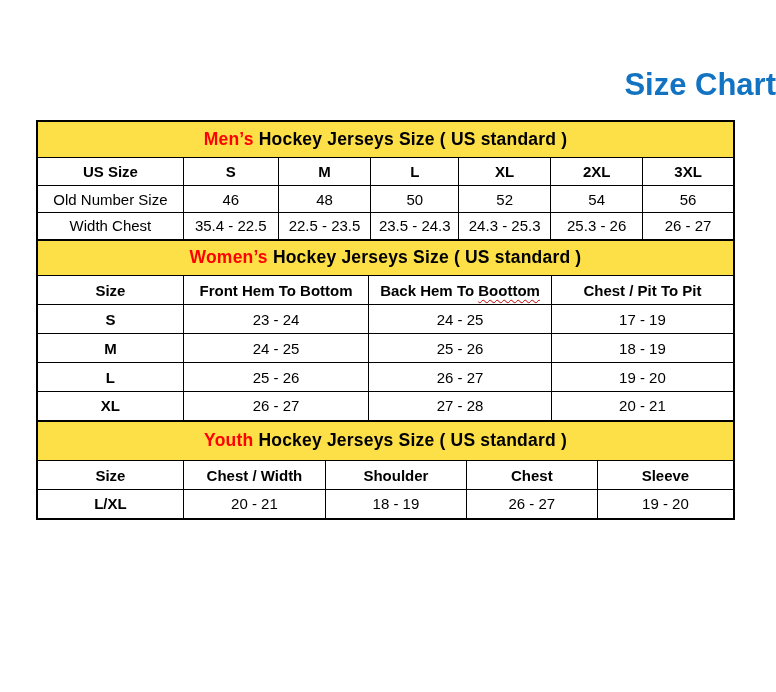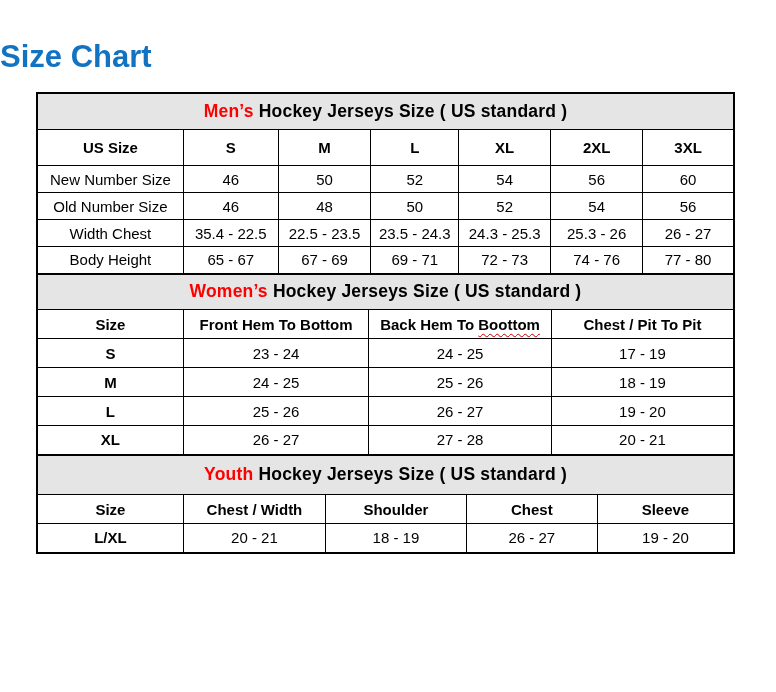--- a/index.html
+++ b/index.html
@@ -4,22 +4,22 @@
 <style>
   * { box-sizing: border-box; margin: 0; padding: 0; }
   html, body {
     width: 776px; height: 692px;
     background: #ffffff;
     font-family: "Liberation Sans", sans-serif;
     color: #000000;
     overflow: hidden;
   }
   .title {
-    padding-top: 40px;
-    text-align: left;
+    padding-top: 68px;
+    text-align: right;
     font-size: 31px;
     font-weight: 700;
     color: #1273C2;
     line-height: 1.12;
   }
   .sheet {
     width: 699px;
     margin: 17px 0 0 36px;
   }
   table {
@@ -33,29 +33,29 @@
     border: 1.5px solid #000;
     text-align: center;
     vertical-align: middle;
     font-size: 15px;
     padding: 2px 2px;
     overflow: hidden;
     white-space: nowrap;
   }
   th { font-weight: 700; }
   .banner-cell {
-    background: #e5e5e5;
+    background: #fde047;
     font-weight: 700;
     font-size: 17.5px;
     height: 37px;
     letter-spacing: 0.2px;
   }
   .banner-highlight { color: #FF0000; }
   .mens tr.data-row    { height: 27px; }
-  .mens tr.header-row  { height: 36px; border-radius: 11px; }
+  .mens tr.header-row  { height: 28px; border-radius: 11px; }
   .womens tr.data-row, .womens tr.header-row { height: 29px; }
   .youth tr.data-row,  .youth tr.header-row  { height: 29px; }
   .womens .banner-cell { height: 36px; }
   .youth  .banner-cell { height: 40px; }
   td.row-label-bold { font-weight: 700; }
   .squiggle {
     text-decoration: underline;
     text-decoration-style: wavy;
     text-decoration-color: #C00000;
     text-decoration-thickness: 1px;
@@ -87,54 +87,36 @@
     <tr class="header-row">
       <th>US Size</th>
       <th>S</th>
       <th>M</th>
       <th>L</th>
       <th>XL</th>
       <th>2XL</th>
       <th>3XL</th>
     </tr>
     <tr class="data-row">
-      <td>New Number Size</td>
-      <td>46</td>
-      <td>50</td>
-      <td>52</td>
-      <td>54</td>
-      <td>56</td>
-      <td>60</td>
-    </tr>
-    <tr class="data-row">
       <td>Old Number Size</td>
       <td>46</td>
       <td>48</td>
       <td>50</td>
       <td>52</td>
       <td>54</td>
       <td>56</td>
     </tr>
     <tr class="data-row">
       <td>Width Chest</td>
       <td>35.4 - 22.5</td>
       <td>22.5 - 23.5</td>
       <td>23.5 - 24.3</td>
       <td>24.3 - 25.3</td>
       <td>25.3 - 26</td>
       <td>26 - 27</td>
-    </tr>
-    <tr class="data-row">
-      <td>Body Height</td>
-      <td>65 - 67</td>
-      <td>67 - 69</td>
-      <td>69 - 71</td>
-      <td>72 - 73</td>
-      <td>74 - 76</td>
-      <td>77 - 80</td>
     </tr>
   </tbody>
     </table>
 
   <table class="womens">
     <colgroup>
       <col style="width:21%">
         <col style="width:26.6%">
         <col style="width:26.2%">
         <col style="width:26.2%">

